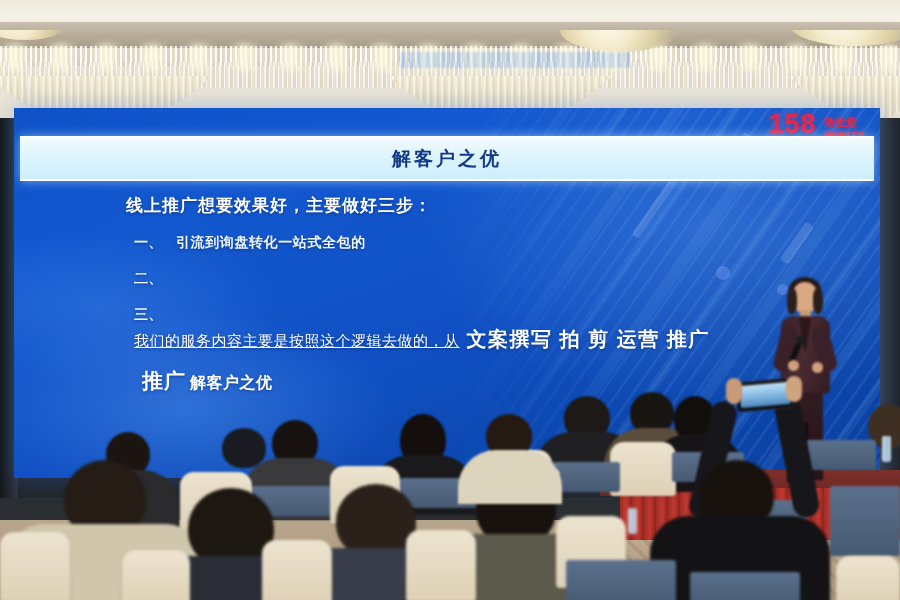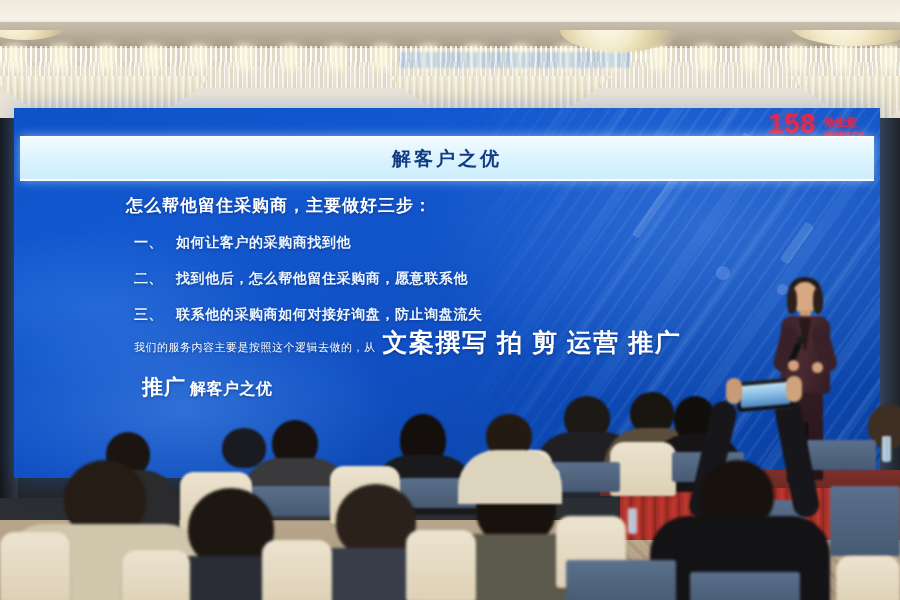--- a/index.html
+++ b/index.html
@@ -93,22 +93,22 @@
   .body-area{position:absolute;left:0;top:78px;width:866px;height:292px;}
   .headline{position:absolute;left:112px;top:8px;font-size:17px;font-weight:bold;color:#ffffff;
     letter-spacing:1px;text-shadow:0 1px 3px rgba(0,30,90,.55);}
   .bullets{position:absolute;left:120px;top:48px;}
   .bullet{display:flex;font-size:14px;color:#eef6ff;font-weight:bold;margin-bottom:18px;
     letter-spacing:.6px;text-shadow:0 1px 3px rgba(0,30,90,.5);}
   .bl-num{width:42px;flex:0 0 42px;}
   .para{position:absolute;left:120px;top:140px;width:700px;color:#ffffff;
     text-shadow:0 1px 3px rgba(0,30,90,.5);}
   .para-line{display:flex;align-items:baseline;flex-wrap:wrap;margin-bottom:14px;}
-  .p-sm{font-size:11px;letter-spacing:.5px;}
-  .p-big{font-size:25px;font-weight:bold;letter-spacing:1.5px;margin-left:7px;}
+  .p-sm{font-size:15px;letter-spacing:.5px;text-decoration:underline;}
+  .p-big{font-size:20px;font-weight:bold;letter-spacing:1.5px;margin-left:7px;}
   .p-big2{font-size:21px;font-weight:bold;letter-spacing:1px;margin-left:8px;}
   .p-md{font-size:16px;font-weight:bold;letter-spacing:.5px;}
 
   
   .stage-top{position:absolute;left:600px;top:470px;width:300px;height:26px;
     background:linear-gradient(#7c2f2a,#6a2723);}
   .stage-skirt{position:absolute;left:620px;top:488px;width:280px;height:52px;
     background:repeating-linear-gradient(90deg,#9e2c26 0px,#c0392f 6px,#8e241f 12px);}
   .floor{position:absolute;left:0;top:520px;width:900px;height:80px;
     background:linear-gradient(#b8a68c,#a6937a);}
@@ -230,34 +230,32 @@
         <div>做生意</div>
         <div>就用158</div>
       </div>
     </div>
 
     <div class="title-bar">
       <div class="title-txt">解客户之优</div>
     </div>
 
     <div class="body-area">
-      <div class="headline">怎么帮他留住采购商，主要做好三步：</div>
+      <div class="headline">线上推广想要效果好，主要做好三步：</div>
 
       <div class="bullets">
         <div class="bullet">
           <span class="bl-num">一、</span>
-          <span>如何让客户的采购商找到他</span>
+          <span>引流到询盘转化一站式全包的</span>
         </div>
         <div class="bullet">
           <span class="bl-num">二、</span>
-          <span>找到他后，怎么帮他留住采购商，愿意联系他</span>
         </div>
         <div class="bullet">
           <span class="bl-num">三、</span>
-          <span>联系他的采购商如何对接好询盘，防止询盘流失</span>
         </div>
       </div>
 
       <div class="para">
         <div class="para-line">
           <span class="p-sm">我们的服务内容主要是按照这个逻辑去做的，从</span>
           <span class="p-big">文案撰写 拍 剪 运营 推广</span>
         </div>
         <div class="para-line">
           <span class="p-big2">推广</span>

